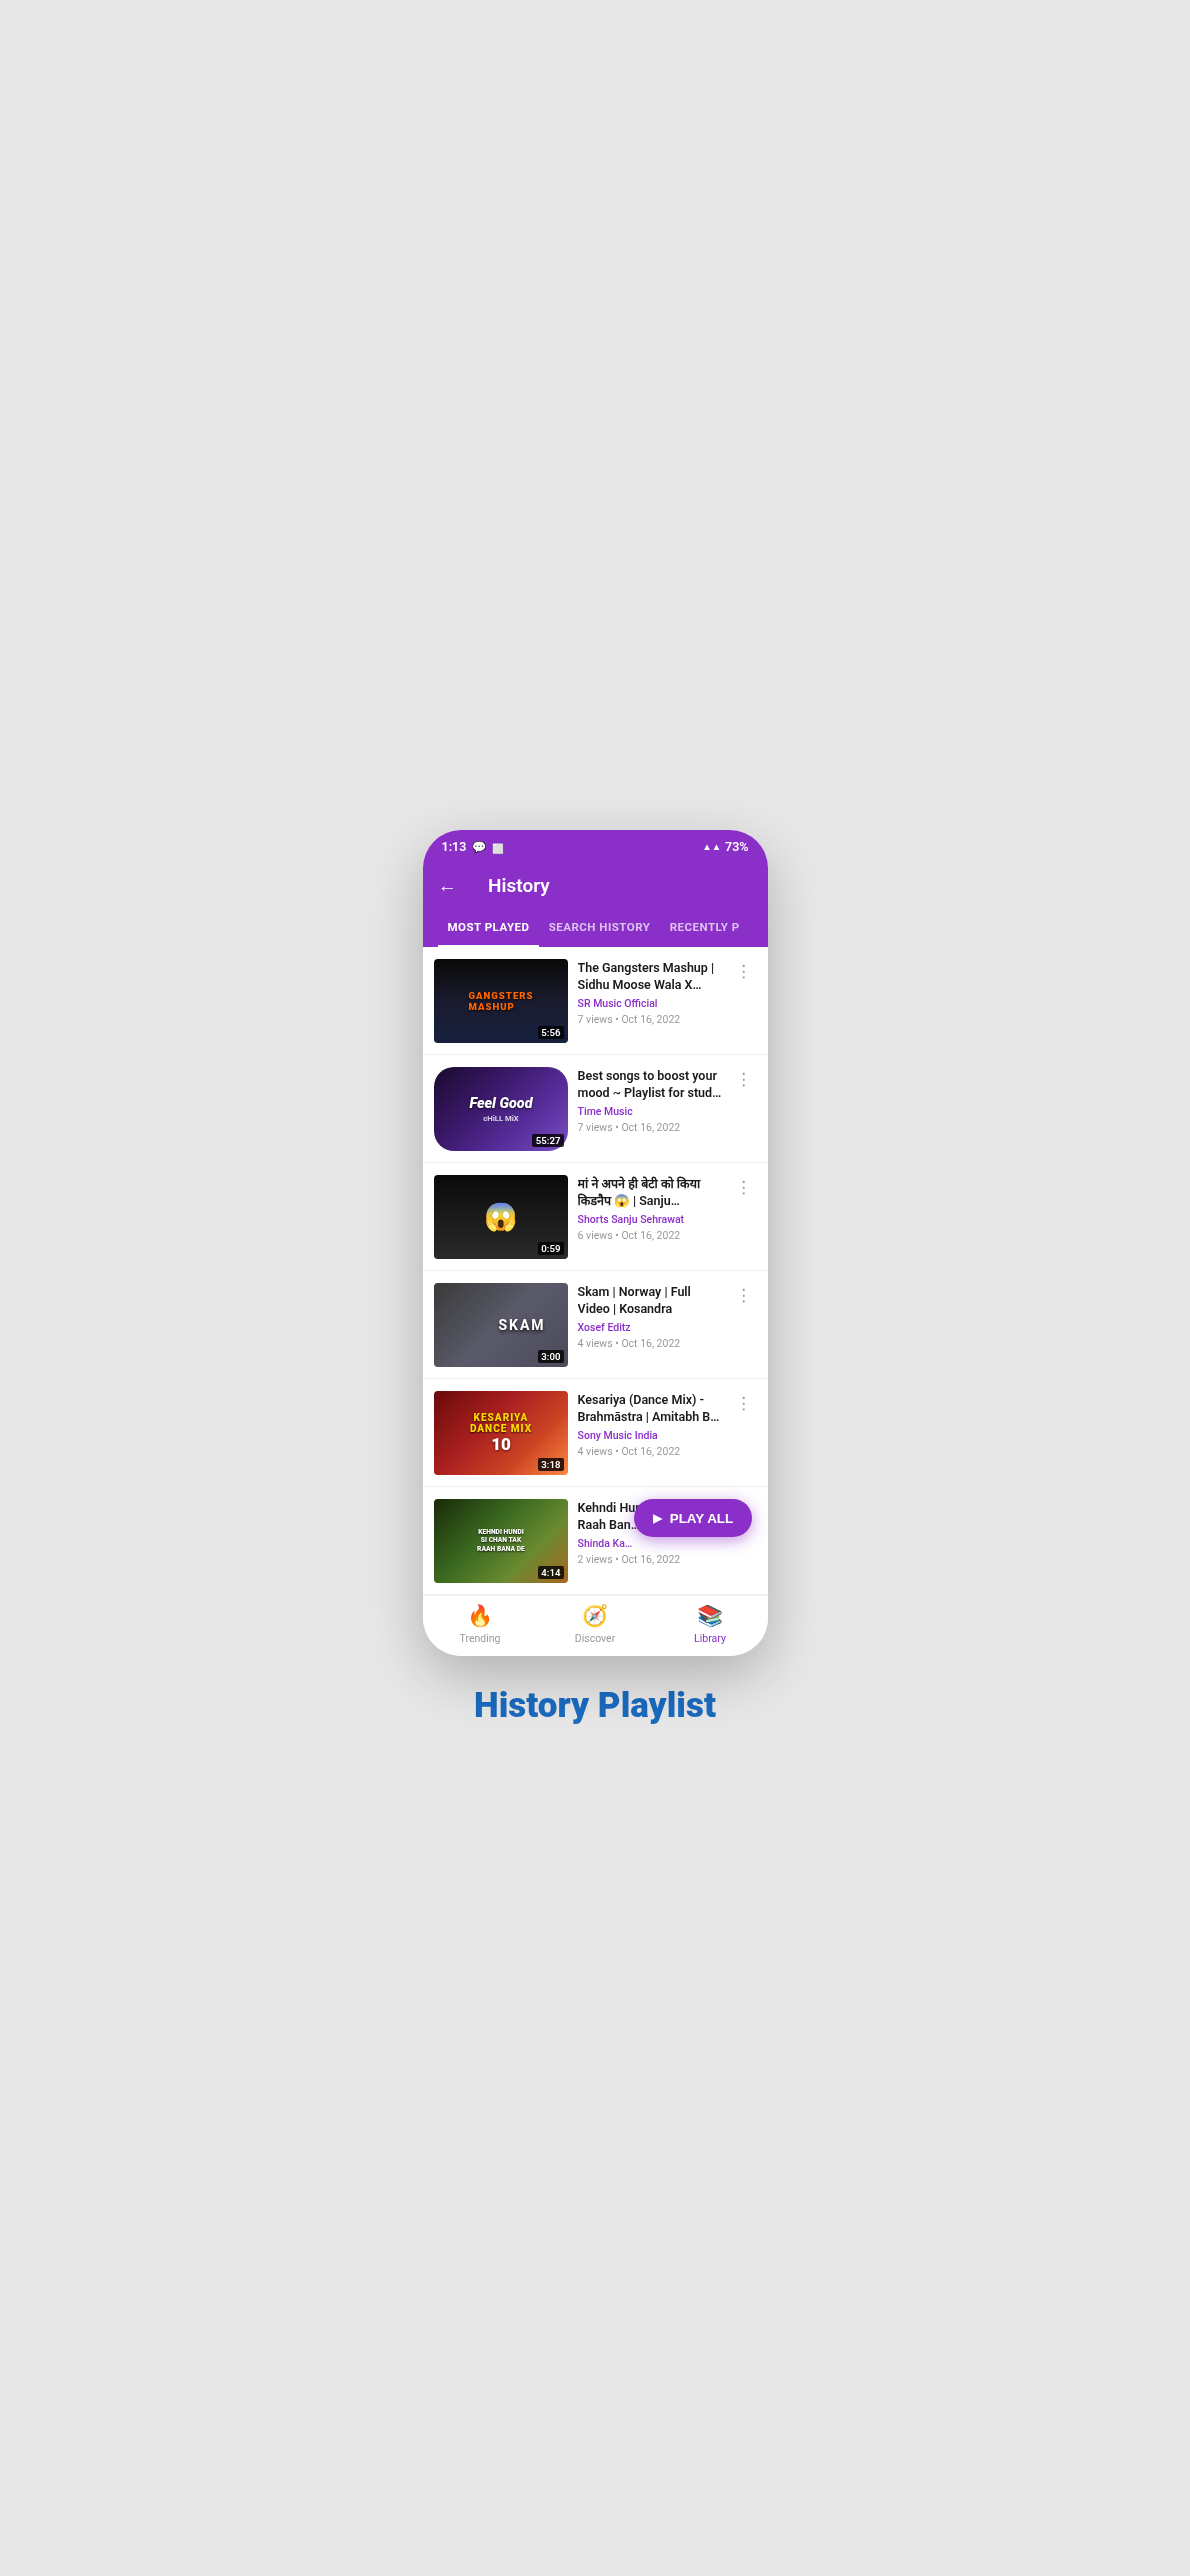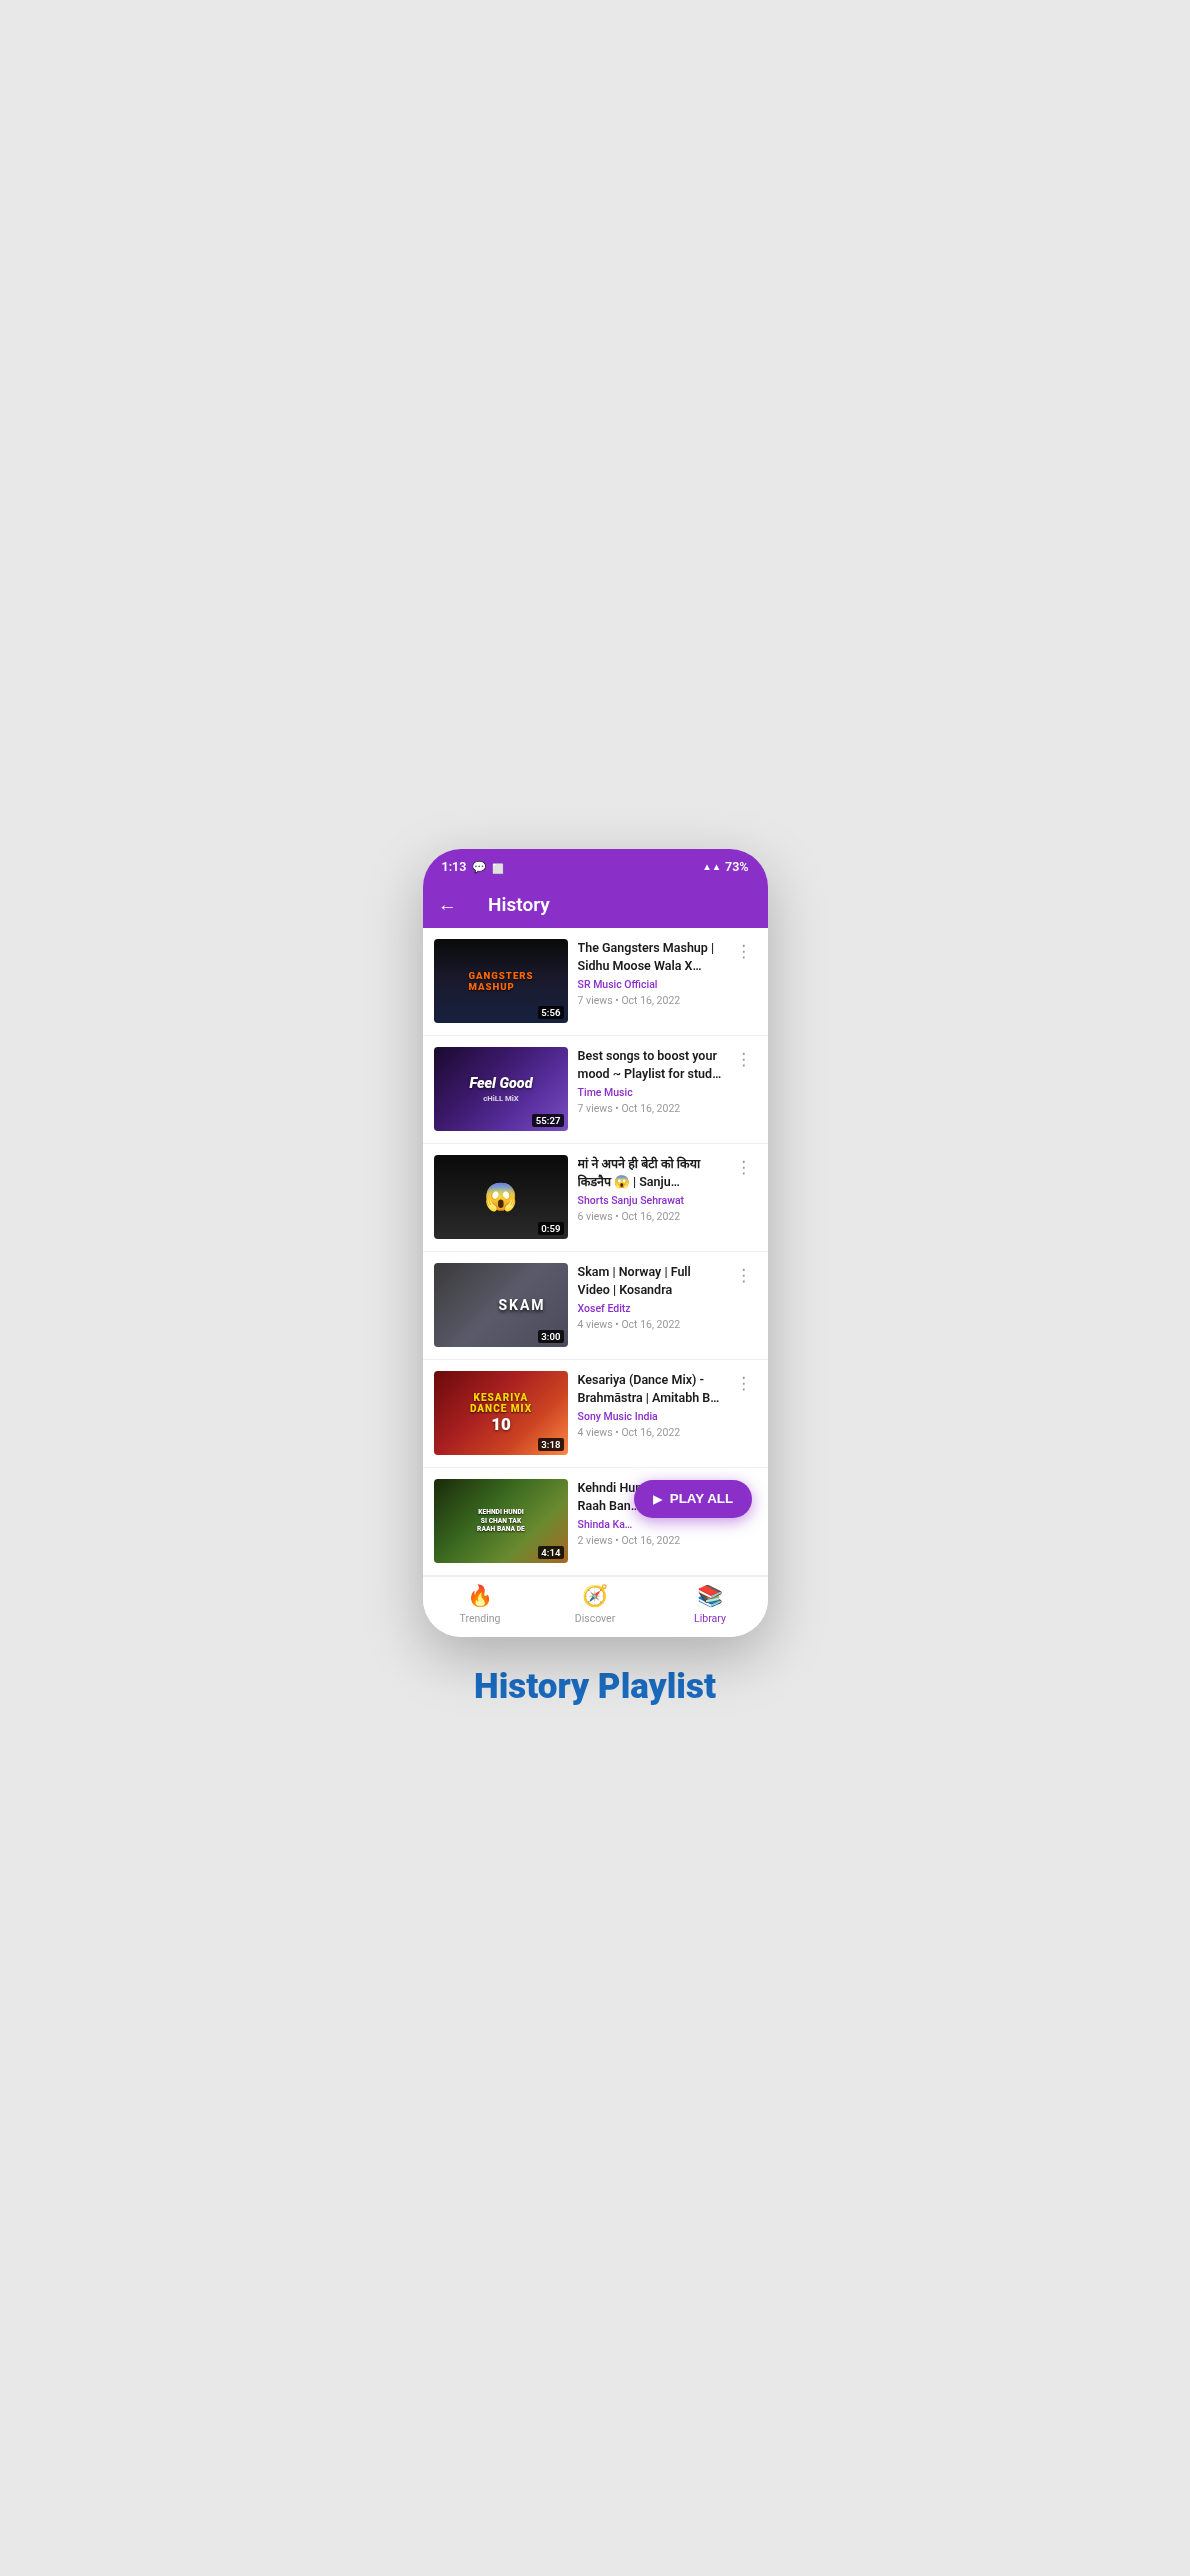--- a/index.html
+++ b/index.html
@@ -239,20 +239,21 @@
     .thumb-gangsters {
       background: linear-gradient(to bottom, #0a0a0a 0%, #1a1a2e 50%, #16213e 100%);
       display: flex;
       flex-direction: column;
       align-items: center;
       justify-content: center;
       gap: 3.8px;
     }
     .thumb-feelgood {
       background: linear-gradient(135deg, #1a0a2e 0%, #3d1a6e 40%, #5a2fa0 70%, #7a4fc0 100%);
+      border-radius: 20px;
     }
     .thumb-shorts {
       background: linear-gradient(to bottom, #0a0a0a 0%, #2a2a2a 100%);
     }
     .thumb-skam {
       background: linear-gradient(135deg, #3a3a3a 0%, #5a5a6a 50%, #4a4a5a 100%);
     }
     .thumb-kesariya {
       background: linear-gradient(135deg, #6a0a0a 0%, #aa2020 40%, #cc4422 70%, #ff8844 100%);
     }
@@ -279,20 +280,25 @@
         <span style="font-size:9.6px;">▲▲</span>
         <span>73%</span>
       </div>
     </div>
 
     <div class="app-header">
       <span class="back-btn">←</span>
       <span class="header-title">History</span>
     </div>
 
+    <div class="tabs">
+      <div class="tab active">MOST PLAYED</div>
+      <div class="tab">SEARCH HISTORY</div>
+      <div class="tab">RECENTLY P</div>
+    </div>
 
     <div class="content-wrapper">
       <div class="content">
 
         <div class="video-item">
           <div class="thumbnail-wrap">
             <div class="thumb-gangsters thumbnail-bg">
               <div class="thumb-overlay">
                 <span class="gangsters-label">GANGSTERS<br>MASHUP</span>
               </div>

